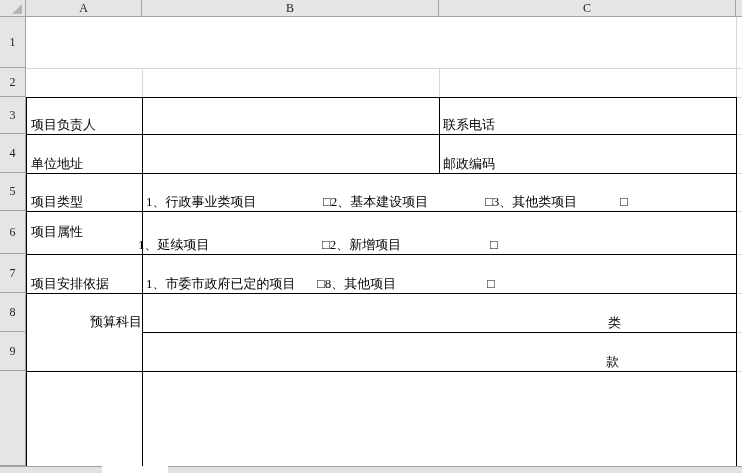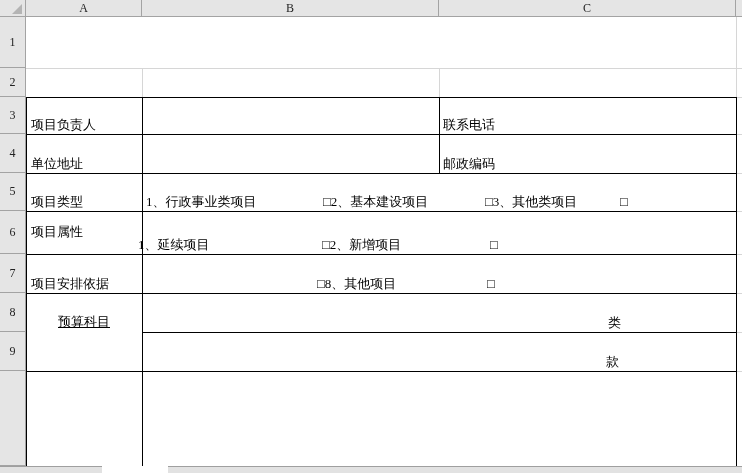--- a/index.html
+++ b/index.html
@@ -23,22 +23,22 @@
   .hline,.vline{position:absolute;background:#000;}
   .hline{height:1px;}
   .vline{width:1px;}
   .ghline,.gvline{position:absolute;background:#d6d6d6;}
   .ghline{height:1px;}
   .gvline{width:1px;}
   
   .txt{position:absolute;font-size:13px;line-height:15px;white-space:nowrap;}
   .title{position:absolute;left:26px;top:31px;width:710px;text-align:center;
          font-weight:bold;font-size:26px;letter-spacing:2px;line-height:30px;}
-  .merge-center{position:absolute;left:26px;top:314px;width:116px;text-align:center;
-                font-size:13px;line-height:15px;text-decoration:underline;}
+  .merge-center{position:absolute;left:26px;top:314px;width:116px;text-align:right;
+                font-size:13px;line-height:15px;}
   
   .tabbar-seg{position:absolute;top:466px;height:7px;background:#e2e2e2;
               border-top:1px solid #9f9f9f;box-sizing:border-box;}
   .tabbar-gap{position:absolute;top:466px;height:7px;background:#ffffff;}
 </style>
 </head>
 <body>
 
 <div class="stage">
 
@@ -129,20 +129,21 @@
   <span class="txt" style="left:323px;top:194px">□2、基本建设项目</span>
   <span class="txt" style="left:485px;top:194px">□3、其他类项目</span>
   <span class="txt" style="left:620px;top:194px">□</span>
 
   <span class="txt" style="left:31px;top:224px">项目属性</span>
   <span class="txt" style="left:138px;top:237px">1、延续项目</span>
   <span class="txt" style="left:322px;top:237px">□2、新增项目</span>
   <span class="txt" style="left:490px;top:237px">□</span>
 
   <span class="txt" style="left:31px;top:276px">项目安排依据</span>
+  <span class="txt" style="left:146px;top:276px">1、市委市政府已定的项目</span>
   <span class="txt" style="left:317px;top:276px">□8、其他项目</span>
   <span class="txt" style="left:487px;top:276px">□</span>
 
   <div class="merge-center">预算科目</div>
   <span class="txt" style="left:608px;top:315px">类</span>
   <span class="txt" style="left:606px;top:354px">款</span>
 
   <div class="tabbar-seg" style="left:0;width:102px"></div>
   <div class="tabbar-gap" style="left:102px;width:66px"></div>
   <div class="tabbar-seg" style="left:168px;width:574px"></div>

